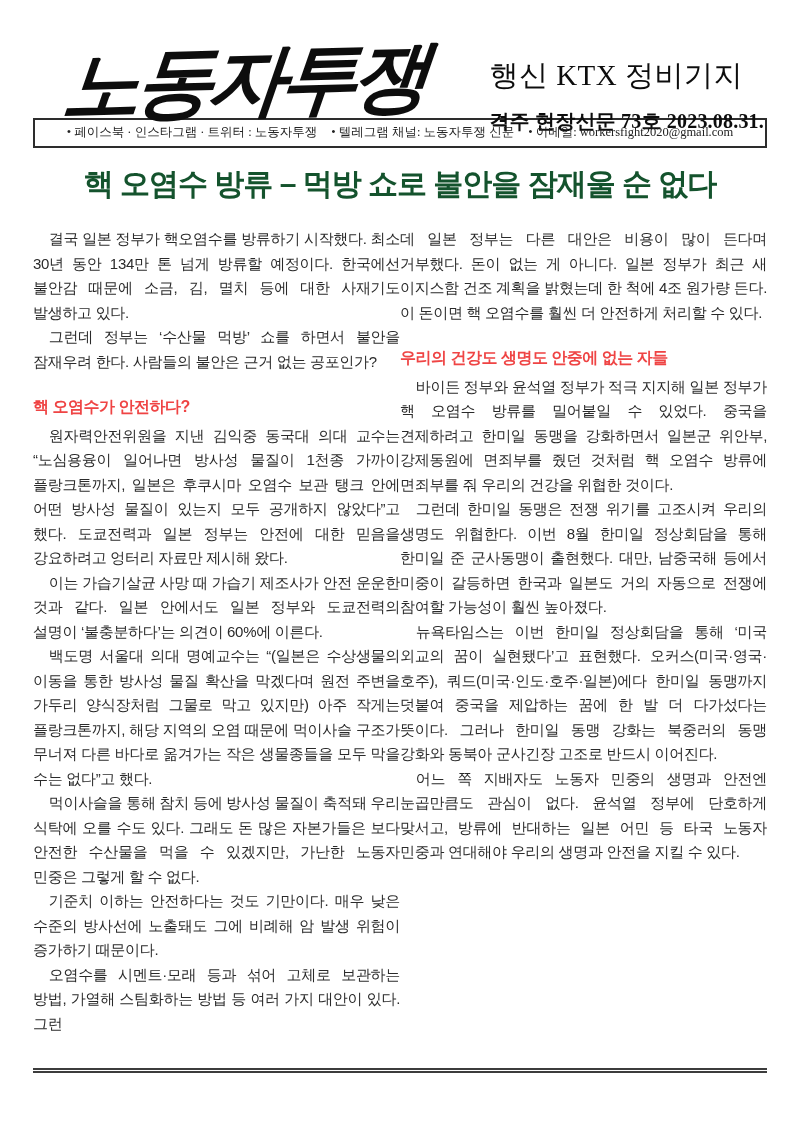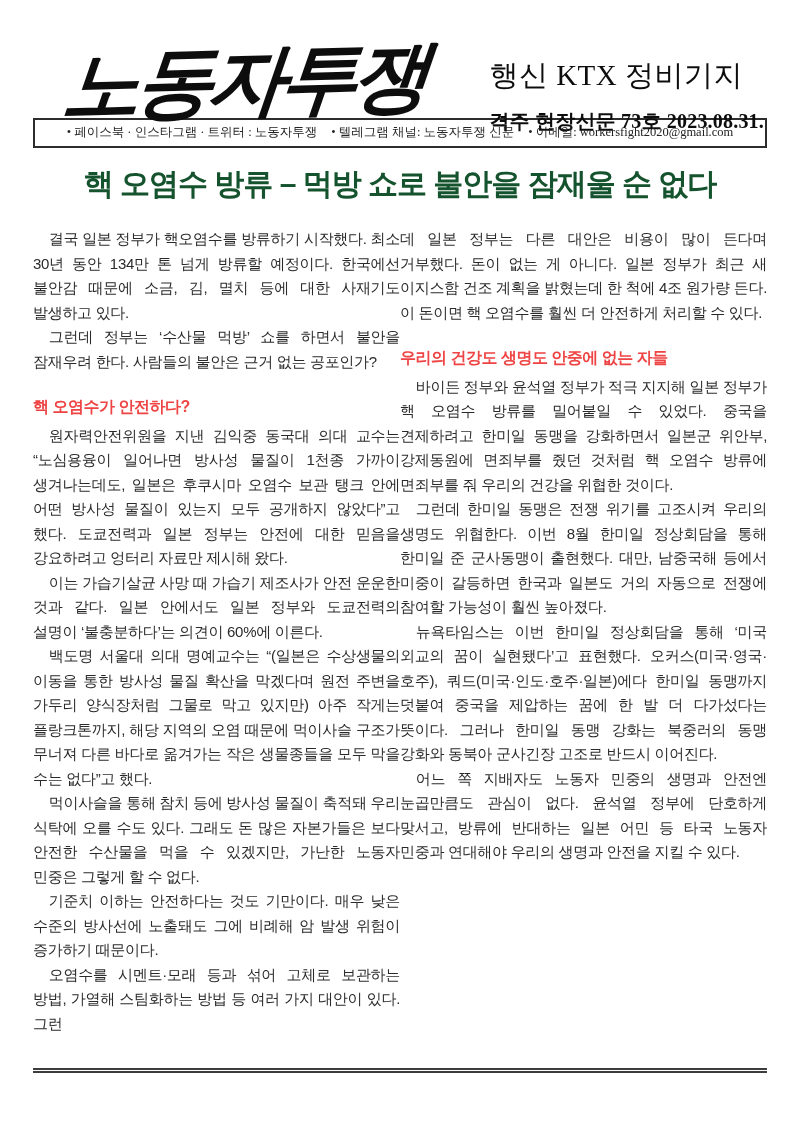--- a/index.html
+++ b/index.html
@@ -133,21 +133,21 @@
   </div>
 
   <h1 class="headline">핵 오염수 방류 – 먹방 쇼로 불안을 잠재울 순 없다</h1>
 
   <div class="columns">
 
     <div class="col">
       <p class="body-p">결국 일본 정부가 핵오염수를 방류하기 시작했다. 최소 30년 동안 134만 톤 넘게 방류할 예정이다. 한국에선 불안감 때문에 소금, 김, 멸치 등에 대한 사재기도 발생하고 있다.</p>
       <p class="body-p">그런데 정부는 ‘수산물 먹방’ 쇼를 하면서 불안을 잠재우려 한다. 사람들의 불안은 근거 없는 공포인가?</p>
       <h2 class="section-heading">핵 오염수가 안전하다?</h2>
-      <p class="body-p">원자력안전위원을 지낸 김익중 동국대 의대 교수는 “노심용융이 일어나면 방사성 물질이 1천종 가까이 생겨나는데도, 일본은 후쿠시마 오염수 보관 탱크 안에 어떤 방사성 물질이 있는지 모두 공개하지 않았다”고 했다. 도쿄전력과 일본 정부는 안전에 대한 믿음을 강요하려고 엉터리 자료만 제시해 왔다.</p>
+      <p class="body-p">원자력안전위원을 지낸 김익중 동국대 의대 교수는 “노심용융이 일어나면 방사성 물질이 1천종 가까이 플랑크톤까지, 일본은 후쿠시마 오염수 보관 탱크 안에 어떤 방사성 물질이 있는지 모두 공개하지 않았다”고 했다. 도쿄전력과 일본 정부는 안전에 대한 믿음을 강요하려고 엉터리 자료만 제시해 왔다.</p>
       <p class="body-p">이는 가습기살균 사망 때 가습기 제조사가 안전 운운한 것과 같다. 일본 안에서도 일본 정부와 도쿄전력의 설명이 ‘불충분하다’는 의견이 60%에 이른다.</p>
       <p class="body-p">백도명 서울대 의대 명예교수는 “(일본은 수상생물의 이동을 통한 방사성 물질 확산을 막겠다며 원전 주변을 가두리 양식장처럼 그물로 막고 있지만) 아주 작게는 플랑크톤까지, 해당 지역의 오염 때문에 먹이사슬 구조가 무너져 다른 바다로 옮겨가는 작은 생물종들을 모두 막을 수는 없다”고 했다.</p>
       <p class="body-p">먹이사슬을 통해 참치 등에 방사성 물질이 축적돼 우리 식탁에 오를 수도 있다. 그래도 돈 많은 자본가들은 보다 안전한 수산물을 먹을 수 있겠지만, 가난한 노동자 민중은 그렇게 할 수 없다.</p>
       <p class="body-p">기준치 이하는 안전하다는 것도 기만이다. 매우 낮은 수준의 방사선에 노출돼도 그에 비례해 암 발생 위험이 증가하기 때문이다.</p>
       <p class="body-p">오염수를 시멘트·모래 등과 섞어 고체로 보관하는 방법, 가열해 스팀화하는 방법 등 여러 가지 대안이 있다. 그런</p>
     </div>
 
     <div class="col">
       <p class="body-p no-indent">데 일본 정부는 다른 대안은 비용이 많이 든다며 거부했다. 돈이 없는 게 아니다. 일본 정부가 최근 새 이지스함 건조 계획을 밝혔는데 한 척에 4조 원가량 든다. 이 돈이면 핵 오염수를 훨씬 더 안전하게 처리할 수 있다.</p>
       <h2 class="section-heading">우리의 건강도 생명도 안중에 없는 자들</h2>

